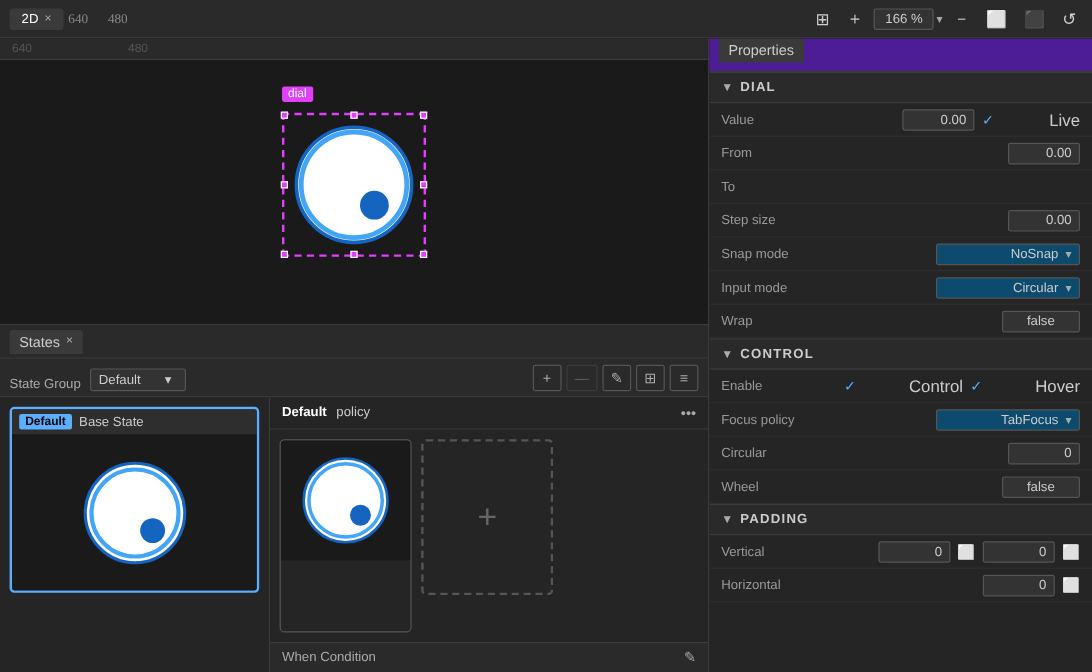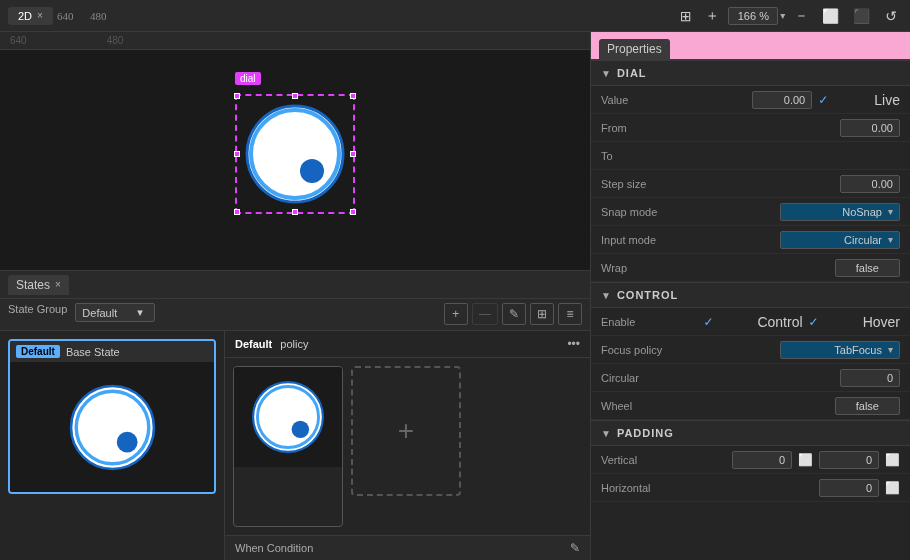--- a/index.html
+++ b/index.html
@@ -169,21 +169,21 @@
       font-size: 12px;
       padding: 3px 8px;
       display: flex;
       align-items: center;
       gap: 5px;
       background: #3a3a3a;
       border-radius: 3px 3px 0 0;
     }
     .states-toolbar {
       display: flex;
-      align-items: flex-start;
+      align-items: flex-end;
       padding: 4px 8px;
       background: #2a2a2a;
       border-bottom: 1px solid #3a3a3a;
       gap: 4px;
       height: 32px;
       flex-shrink: 0;
     }
     .state-group-label {
       color: #aaa;
       font-size: 11px;
@@ -355,22 +355,22 @@
     .properties-panel {
       width: 320px;
       background: #252525;
       border-left: 1px solid #3a3a3a;
       display: flex;
       flex-direction: column;
       overflow: hidden;
     }
     .props-tab-bar {
       display: flex;
-      align-items: flex-end;
-      background: #f9a8d4;
+      align-items: flex-start;
+      background: #4c1d95;
       border-bottom: 1px solid #3a3a3a;
       padding: 0 8px;
       height: 28px;
       flex-shrink: 0;
     }
     .props-tab {
       color: #ccc;
       font-size: 12px;
       padding: 3px 8px;
       background: #3a3a3a;

